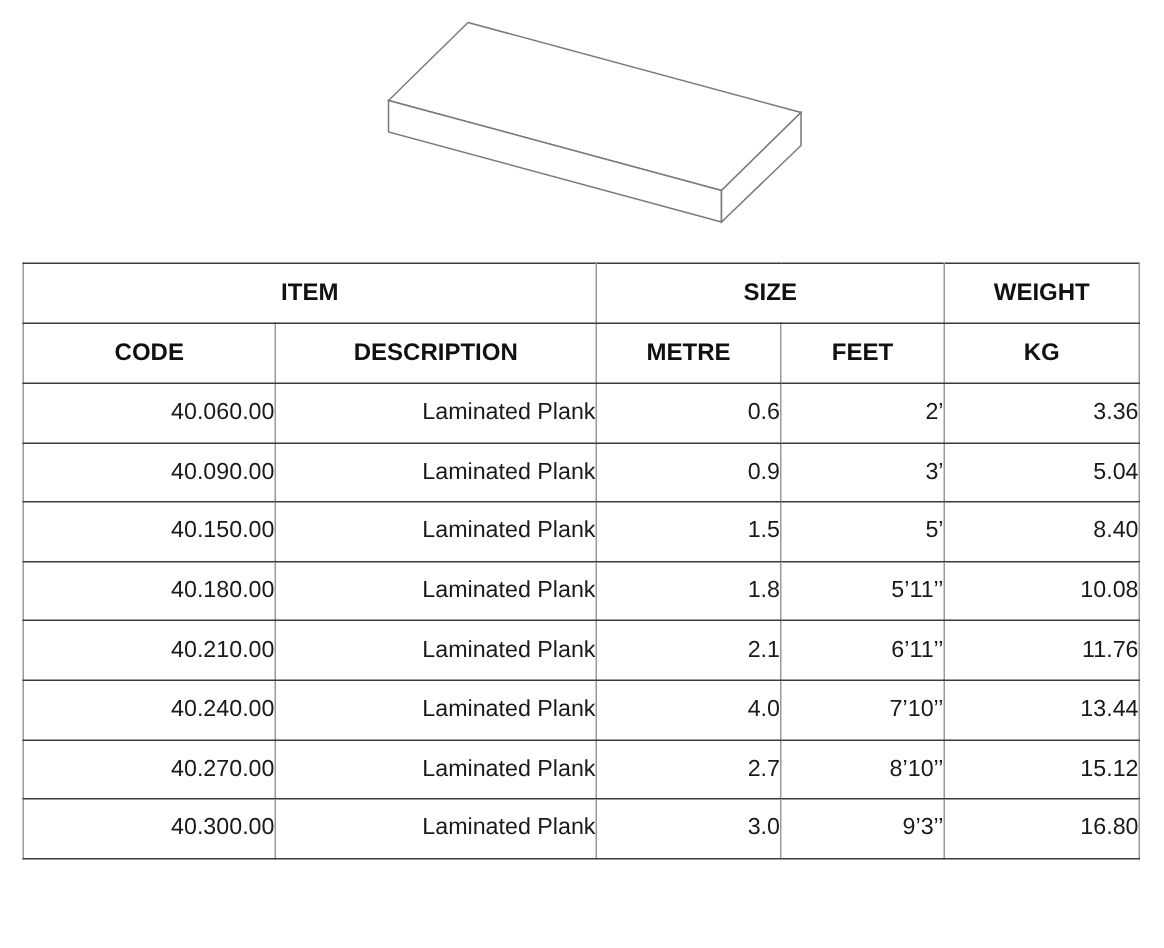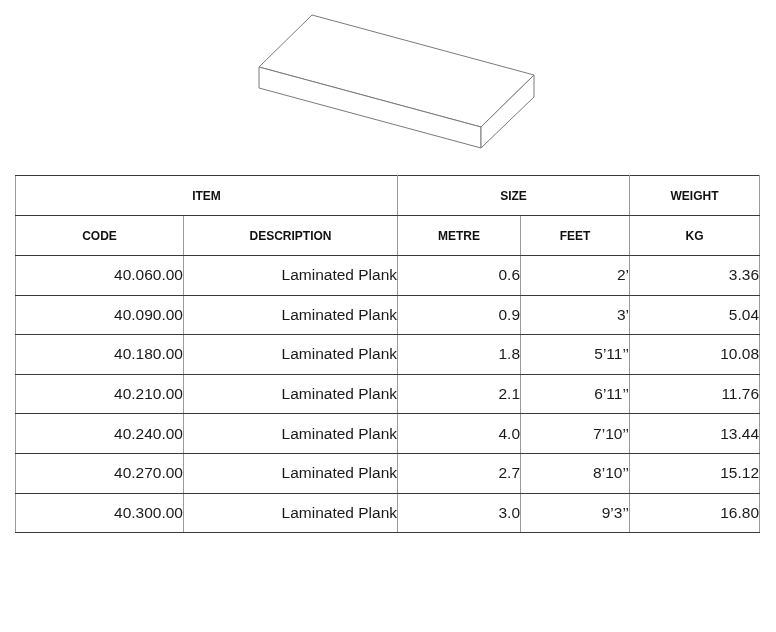--- a/index.html
+++ b/index.html
@@ -6,21 +6,21 @@
   body { width: 776px; height: 632px; position: relative; overflow: hidden;
          font-family: "Liberation Sans", sans-serif; color: #111; }
   .drawing { position: absolute; left: 0; top: 0; width: 776px; height: 170px; }
   table.spec { position: absolute; left: 15px; top: 175px; width: 744px;
                border-collapse: collapse; table-layout: fixed;
                border: 1.5px solid #3a3a3a; }
   table.spec td, table.spec th { padding: 0; text-align: center; vertical-align: middle;
                border-top: 1.5px solid #3a3a3a; border-bottom: 1.5px solid #3a3a3a;
                border-left: 1px solid #9a9a9a; border-right: 1px solid #9a9a9a; }
   table.spec .grp-sep { border-left: 1.5px solid #3a3a3a; }
-  table.spec th { font-weight: bold; font-size: 12px; color: #111; height: 39px; }
+  table.spec th { font-weight: bold; font-size: 16px; color: #111; height: 39px; }
   table.spec td { font-size: 15.5px; color: #1a1a1a; height: 38.6px; text-align: right; }
   td.feet { font-size: 16.5px; padding-top: 3px; }
 </style>
 </head>
 <body>
 
 <svg class="drawing" viewBox="0 0 776 170" width="776" height="170">
   <g fill="none" stroke="#7a7a7a" stroke-width="1">
 
     <polygon points="312,15 534,75 481,127 259,67" fill="#ffffff"></polygon>
@@ -62,20 +62,27 @@
       <td class="grp-sep">3.36</td>
     </tr>
     <tr>
       <td>40.090.00</td>
       <td>Laminated Plank</td>
       <td class="grp-sep">0.9</td>
       <td class="feet">3’</td>
       <td class="grp-sep">5.04</td>
     </tr>
     <tr>
+      <td>40.150.00</td>
+      <td>Laminated Plank</td>
+      <td class="grp-sep">1.5</td>
+      <td class="feet">5’</td>
+      <td class="grp-sep">8.40</td>
+    </tr>
+    <tr>
       <td>40.180.00</td>
       <td>Laminated Plank</td>
       <td class="grp-sep">1.8</td>
       <td class="feet">5’11’’</td>
       <td class="grp-sep">10.08</td>
     </tr>
     <tr>
       <td>40.210.00</td>
       <td>Laminated Plank</td>
       <td class="grp-sep">2.1</td>

